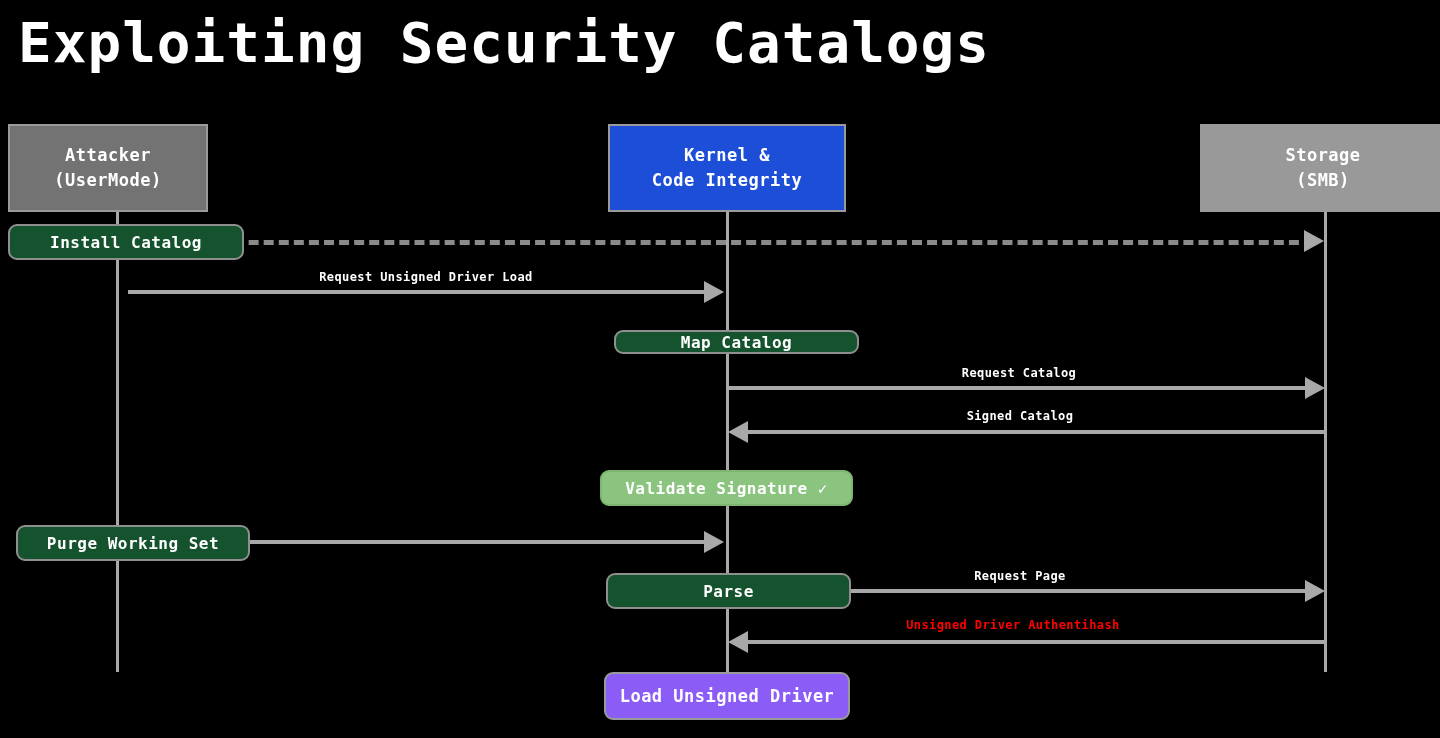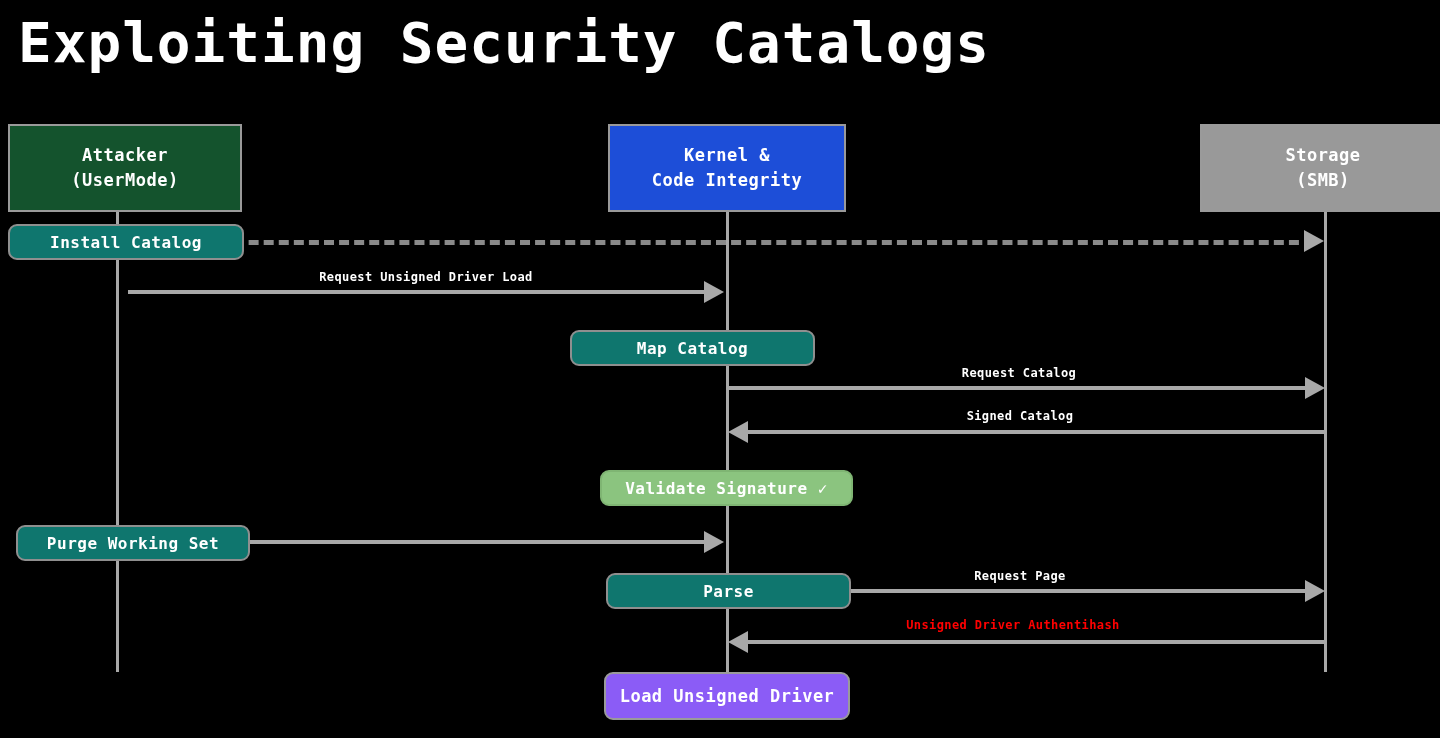--- a/index.html
+++ b/index.html
@@ -33,21 +33,21 @@
     color: #fff;
     font-size: 17px;
     font-weight: bold;
     line-height: 1.45;
     text-align: center;
     border: 2px solid #9a9a9a;
     letter-spacing: 0.5px;
   }
   .participant .ln { display: block; white-space: nowrap; }
 
-  #p-attacker { left: 8px;    top: 124px; width: 234px; height: 88px; background: #14532d; align-items: center; }
+  #p-attacker { left: 8px;    top: 124px; width: 200px; height: 88px; background: #737373; align-items: center; }
   #p-kernel   { left: 608px;  top: 124px; width: 238px; height: 88px; background: #1d4ed8; }
   #p-storage  { left: 1200px; top: 124px; width: 246px; height: 88px; background: #999999; }
 
   
   .lifeline {
     position: absolute;
     width: 3px;
     background: #a8a8a8;
   }
   #ll-attacker { left: 116px;  top: 212px; height: 460px; }
@@ -86,21 +86,21 @@
   .msg-label.danger { color: #ff0000; }
 
   
   .note {
     position: absolute;
     display: flex;
     align-items: center;
     justify-content: center;
     border-radius: 9px;
     border: 2px solid #8f8f8f;
-    background: #0f766e;
+    background: #14532d;
     color: #ffffff;
     font-size: 16px;
     font-weight: bold;
     letter-spacing: 0.5px;
     white-space: nowrap;
     padding: 0 14px;
   }
   .note.ok   { background: #8bc47f; border-color: #7fb573; }
   .note.bad  { background: #8b5cf6; border-color: #9a9a9a; font-size: 17px; }
 </style>
@@ -131,21 +131,21 @@
   <div class="msg-line dashed" style="left:128px; top:240px; width:1186px;"></div>
   <div class="arrowhead right" style="left:1304px; top:230px;"></div>
   <div class="note" id="n-install-catalog" style="left:8px; top:224px; width:236px; height:36px;">
     <span>Install Catalog</span>
   </div>
 
   <div class="msg-label" style="left:426px; top:270px;">Request Unsigned Driver Load</div>
   <div class="msg-line" style="left:128px; top:290px; width:578px;"></div>
   <div class="arrowhead right" style="left:704px; top:281px;"></div>
 
-  <div class="note" style="left:570px; top:330px; width:245px; height:36px;">
+  <div class="note" style="left:614px; top:330px; width:245px; height:24px;">
     <span>Map Catalog</span>
   </div>
 
   <div class="msg-label" style="left:1019px; top:366px;">Request Catalog</div>
   <div class="msg-line" style="left:729px; top:386px; width:578px;"></div>
   <div class="arrowhead right" style="left:1305px; top:377px;"></div>
 
   <div class="msg-label" style="left:1020px; top:409px;">Signed Catalog</div>
   <div class="msg-line" style="left:748px; top:430px; width:578px;"></div>
   <div class="arrowhead left" style="left:728px; top:421px;"></div>

